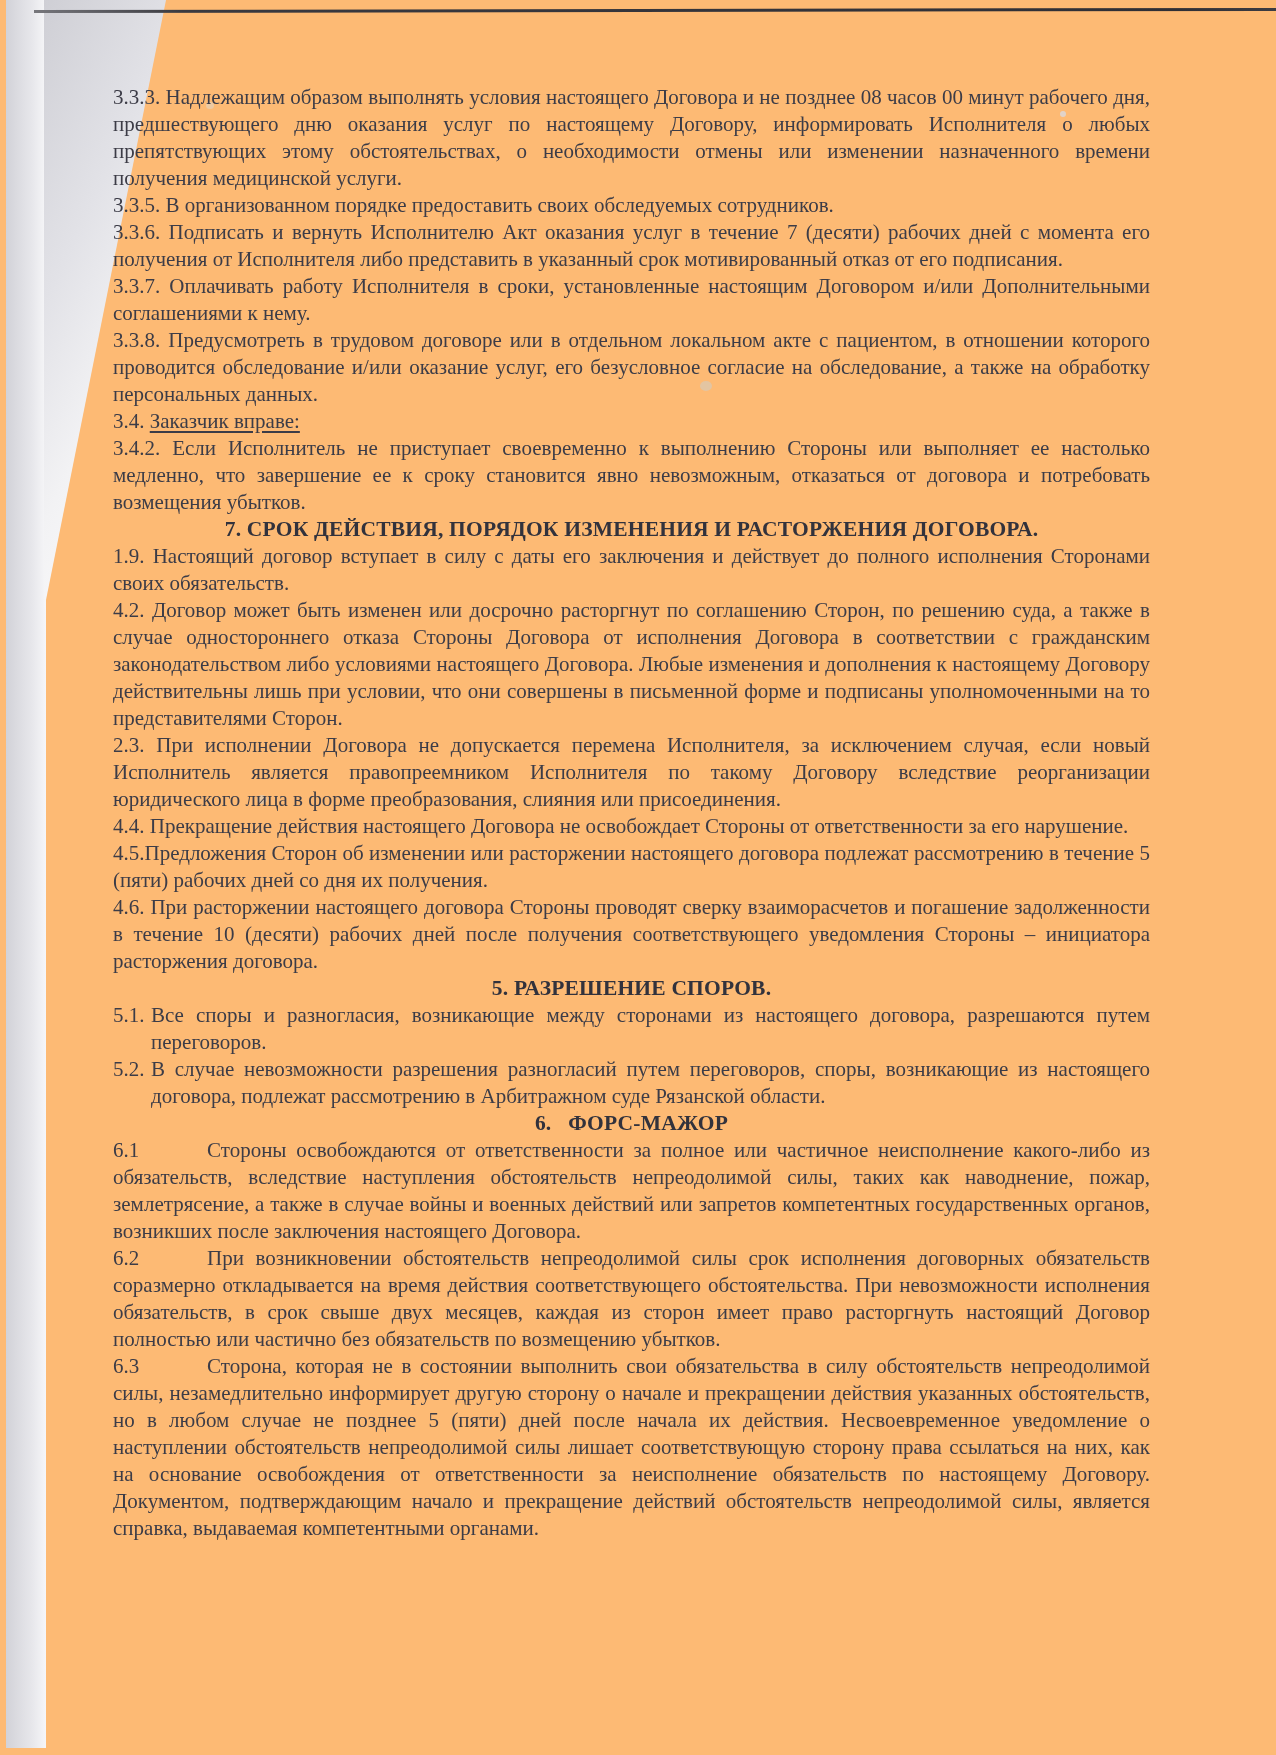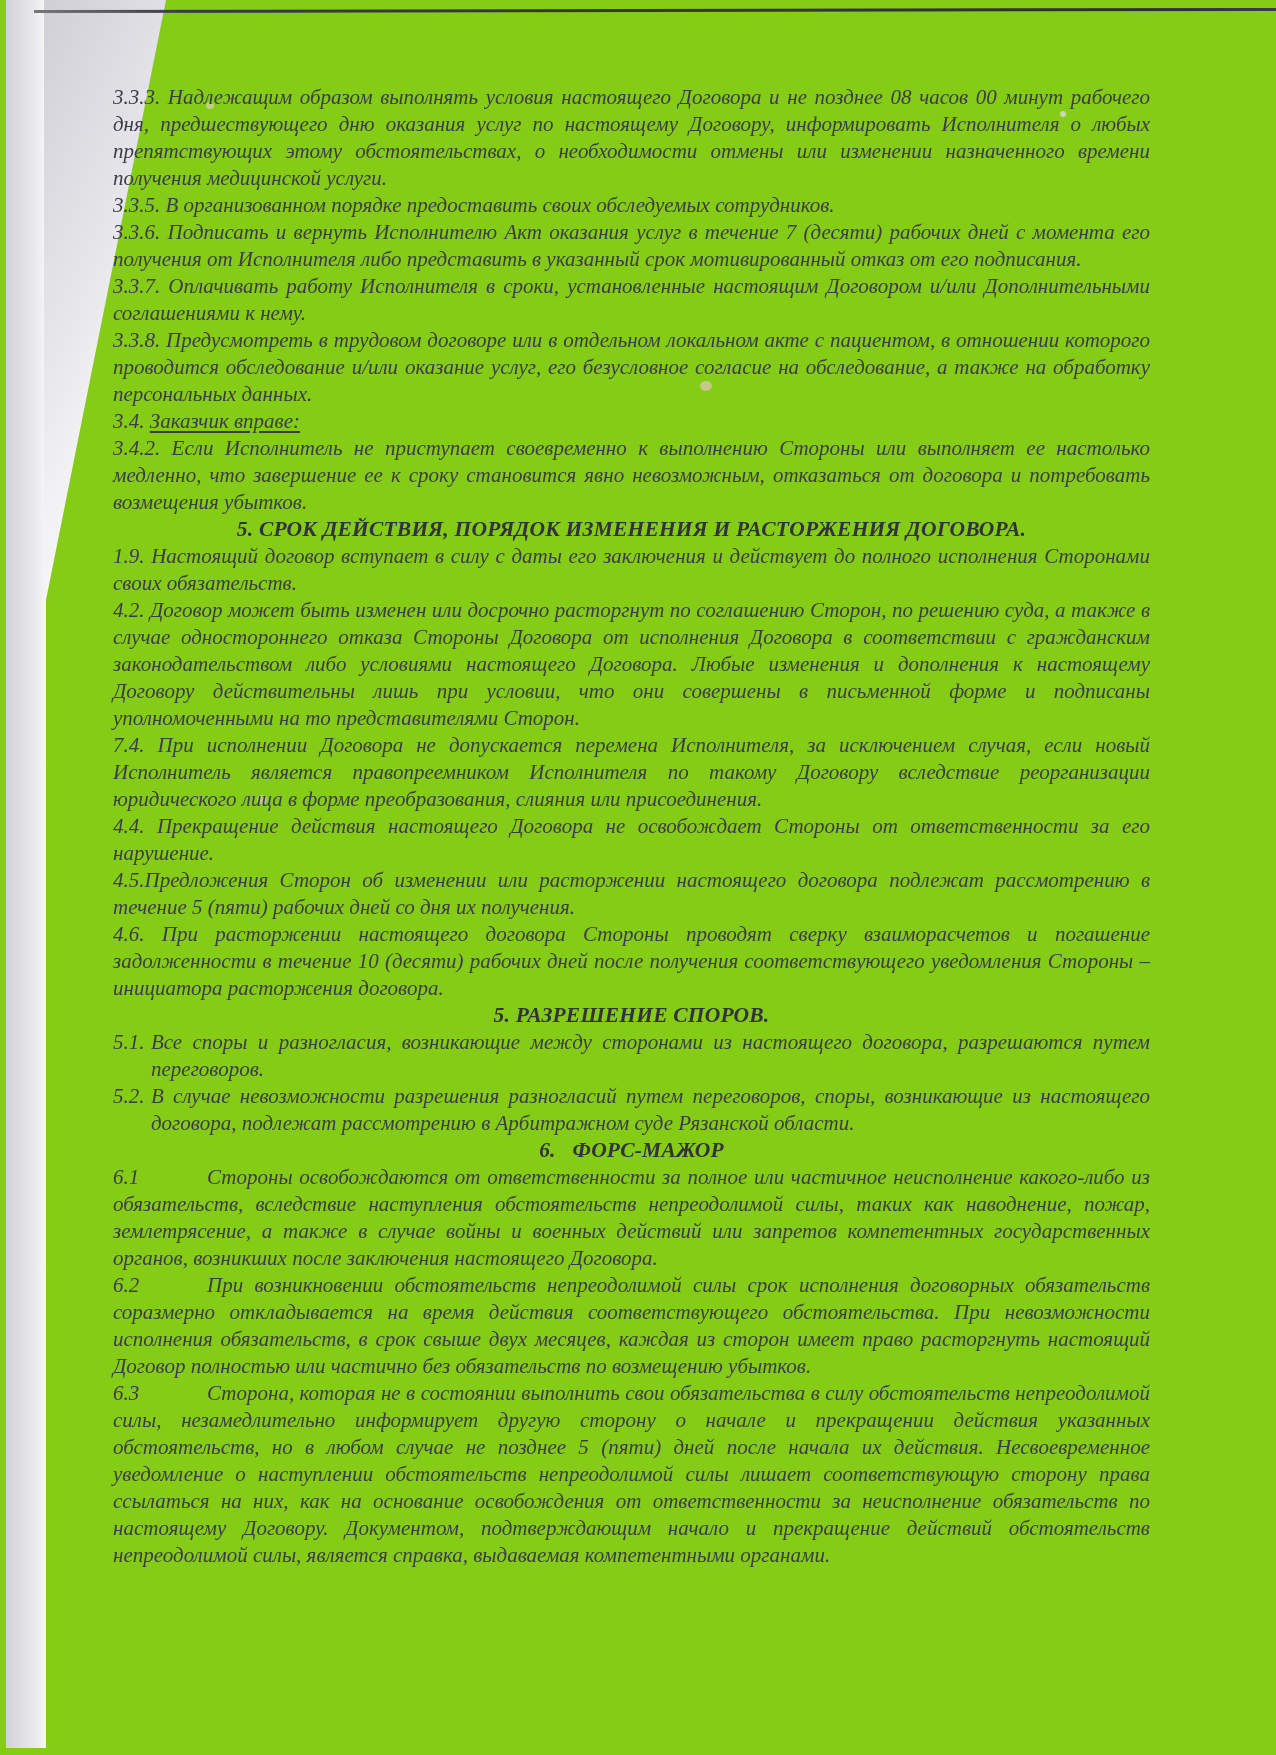--- a/index.html
+++ b/index.html
@@ -1,21 +1,21 @@
 <!DOCTYPE html>
 <html><head>
 <meta charset="utf-8">
 <style>
   html,body{margin:0;padding:0;}
   body{
     width:1276px;height:1755px;position:relative;overflow:hidden;
     background:#ffffff;
     font-family:"Liberation Serif","DejaVu Serif",serif;
   }
-  .page{position:absolute;inset:0;background:#84cc16;font-style:italic;}
+  .page{position:absolute;inset:0;background:#fdba74;}
   
   .scan-left-band{
     position:absolute;left:6px;top:0;width:40px;height:1748px;
     background:linear-gradient(to right,#d2d2d8,#e7e7eb 65%,#f6f6f8);
   }
   .scan-corner-wedge{
     position:absolute;left:44px;top:0;width:122px;height:610px;
     background:linear-gradient(115deg,#cfcfd5 0%,#e2e2e7 35%,#f2f2f4 60%,#fbfbfc 85%);
     clip-path:polygon(0 0,100% 0,0 100%);
   }
@@ -58,24 +58,24 @@
   <div class="speck speck-3" data-name="scan-speck"></div>
   <div class="speck speck-4" data-name="scan-speck"></div>
   <div class="doc" id="doc" data-name="contract-text-body">
       <p class="para" data-name="clause-3-3-3">3.3.3. Надлежащим образом выполнять условия настоящего Договора и не позднее 08 часов 00 минут рабочего дня, предшествующего дню оказания услуг по настоящему Договору, информировать Исполнителя о любых препятствующих этому обстоятельствах, о необходимости отмены или изменении назначенного времени получения медицинской услуги.</p>
       <p class="para" data-name="clause-3-3-5">3.3.5. В организованном порядке предоставить своих обследуемых сотрудников.</p>
       <p class="para" data-name="clause-3-3-6">3.3.6. Подписать и вернуть Исполнителю Акт оказания услуг в течение 7 (десяти) рабочих дней с момента его получения от Исполнителя либо представить в указанный срок мотивированный отказ от его подписания.</p>
       <p class="para" data-name="clause-3-3-7">3.3.7. Оплачивать работу Исполнителя в сроки, установленные настоящим Договором и/или Дополнительными соглашениями к нему.</p>
       <p class="para" data-name="clause-3-3-8">3.3.8. Предусмотреть в трудовом договоре или в отдельном локальном акте с пациентом, в отношении которого проводится обследование и/или оказание услуг, его безусловное согласие на обследование, а также на обработку персональных данных.</p>
       <p class="para" data-name="clause-3-4"><span data-name="clause-number">3.4.</span><span> </span><span class="ul" data-name="underlined-label">Заказчик вправе:</span></p>
       <p class="para" data-name="clause-3-4-2">3.4.2. Если Исполнитель не приступает своевременно к выполнению Стороны или выполняет ее настолько медленно, что завершение ее к сроку становится явно невозможным, отказаться от договора и потребовать возмещения убытков.</p>
-      <p class="heading" data-name="section-4-heading">5. СРОК ДЕЙСТВИЯ, ПОРЯДОК ИЗМЕНЕНИЯ И РАСТОРЖЕНИЯ ДОГОВОРА.</p>
+      <p class="heading" data-name="section-4-heading">7. СРОК ДЕЙСТВИЯ, ПОРЯДОК ИЗМЕНЕНИЯ И РАСТОРЖЕНИЯ ДОГОВОРА.</p>
       <p class="para" data-name="clause-4-1">1.9. Настоящий договор вступает в силу с даты его заключения и действует до полного исполнения Сторонами своих обязательств.</p>
       <p class="para" data-name="clause-4-2">4.2. Договор может быть изменен или досрочно расторгнут по соглашению Сторон, по решению суда, а также в случае одностороннего отказа Стороны Договора от исполнения Договора в соответствии с гражданским законодательством либо условиями настоящего Договора. Любые изменения и дополнения к настоящему Договору действительны лишь при условии, что они совершены в письменной форме и подписаны уполномоченными на то представителями Сторон.</p>
-      <p class="para" data-name="clause-4-3">7.4. При исполнении Договора не допускается перемена Исполнителя, за исключением случая, если новый Исполнитель является правопреемником Исполнителя по такому Договору вследствие реорганизации юридического лица в форме преобразования, слияния или присоединения.</p>
+      <p class="para" data-name="clause-4-3">2.3. При исполнении Договора не допускается перемена Исполнителя, за исключением случая, если новый Исполнитель является правопреемником Исполнителя по такому Договору вследствие реорганизации юридического лица в форме преобразования, слияния или присоединения.</p>
       <p class="para" data-name="clause-4-4">4.4. Прекращение действия настоящего Договора не освобождает Стороны от ответственности за его нарушение.</p>
       <p class="para" data-name="clause-4-5">4.5.Предложения Сторон об изменении или расторжении настоящего договора подлежат рассмотрению в течение 5 (пяти) рабочих дней со дня их получения.</p>
       <p class="para" data-name="clause-4-6">4.6. При расторжении настоящего договора Стороны проводят сверку взаиморасчетов и погашение задолженности в течение 10 (десяти) рабочих дней после получения соответствующего уведомления Стороны – инициатора расторжения договора.</p>
       <p class="heading" data-name="section-5-heading">5. РАЗРЕШЕНИЕ СПОРОВ.</p>
       <p class="para hang" data-name="clause-5-1"><span class="num" data-name="clause-number">5.1.</span><span data-name="clause-text">Все споры и разногласия, возникающие между сторонами из настоящего договора, разрешаются путем переговоров.</span></p>
       <p class="para hang" data-name="clause-5-2"><span class="num" data-name="clause-number">5.2.</span><span data-name="clause-text">В случае невозможности разрешения разногласий путем переговоров, споры, возникающие из настоящего договора, подлежат рассмотрению в Арбитражном суде Рязанской области.</span></p>
       <p class="heading" data-name="section-6-heading">6.&nbsp;&nbsp;&nbsp;ФОРС-МАЖОР</p>
       <p class="para" data-name="clause-6-1"><span class="tab-num" data-name="clause-number">6.1</span><span data-name="clause-text">Стороны освобождаются от ответственности за полное или частичное неисполнение какого-либо из обязательств, вследствие наступления обстоятельств непреодолимой силы, таких как наводнение, пожар, землетрясение, а также в случае войны и военных действий или запретов компетентных государственных органов, возникших после заключения настоящего Договора.</span></p>
       <p class="para" data-name="clause-6-2"><span class="tab-num" data-name="clause-number">6.2</span><span data-name="clause-text">При возникновении обстоятельств непреодолимой силы срок исполнения договорных обязательств соразмерно откладывается на время действия соответствующего обстоятельства. При невозможности исполнения обязательств, в срок свыше двух месяцев, каждая из сторон имеет право расторгнуть настоящий Договор полностью или частично без обязательств по возмещению убытков.</span></p>
       <p class="para" data-name="clause-6-3"><span class="tab-num" data-name="clause-number">6.3</span><span data-name="clause-text">Сторона, которая не в состоянии выполнить свои обязательства в силу обстоятельств непреодолимой силы, незамедлительно информирует другую сторону о начале и прекращении действия указанных обстоятельств, но в любом случае не позднее 5 (пяти) дней после начала их действия. Несвоевременное уведомление о наступлении обстоятельств непреодолимой силы лишает соответствующую сторону права ссылаться на них, как на основание освобождения от ответственности за неисполнение обязательств по настоящему Договору. Документом, подтверждающим начало и прекращение действий обстоятельств непреодолимой силы, является справка, выдаваемая компетентными органами.</span></p>

